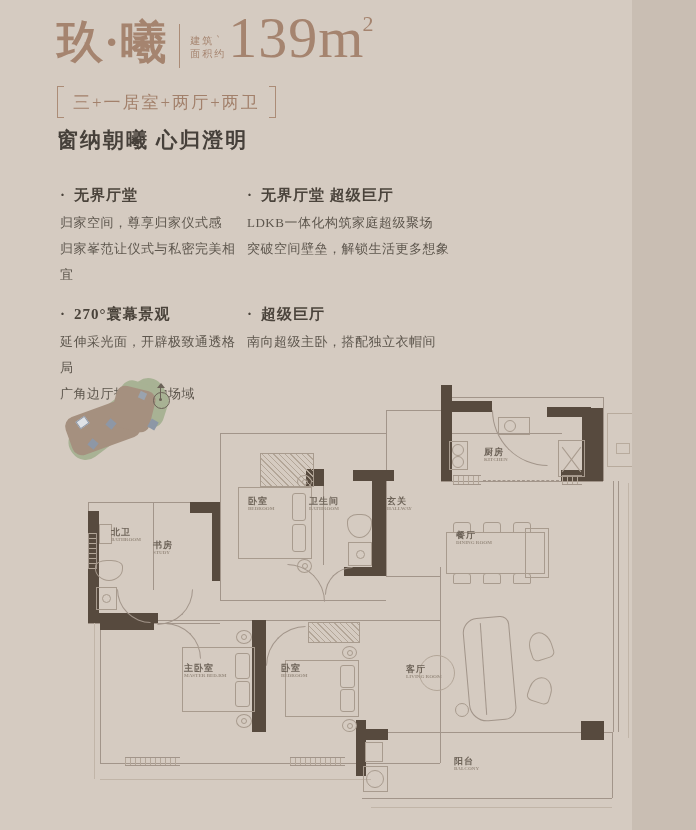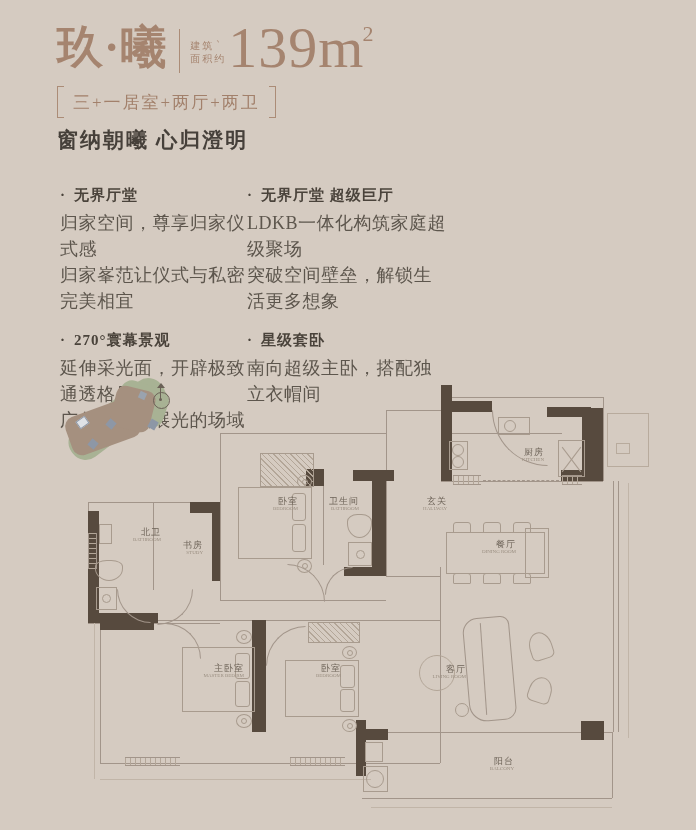--- a/index.html
+++ b/index.html
@@ -1,40 +1,40 @@
 <!DOCTYPE html>
 <html><head>
 <meta charset="utf-8">
 <style>
   html,body{margin:0;padding:0;background:#c9beb3;}
-  #page{position:relative;width:696px;height:830px;background:#d5cbc1;overflow:hidden;
+  #page{position:relative;width:632px;height:830px;background:#d5cbc1;overflow:hidden;
         font-family:"Liberation Serif","DejaVu Serif",serif;}
   i,b,s,u{display:block;position:absolute;font-style:normal;font-weight:normal;text-decoration:none;}
 
   
   .brand{position:absolute;left:57px;top:6px;display:flex;align-items:center;color:#a5846f;}
   .brand-title{font-size:46px;font-weight:bold;letter-spacing:1px;line-height:60px;}
   .vdiv{width:1px;height:44px;background:#ab8c77;margin:6px 10px 0 12px;}
   .area-label{font-size:10px;line-height:13px;letter-spacing:2px;margin-top:8px;color:#a5846f;}
   .tick{display:inline-block;font-size:12px;transform:rotate(14deg);margin-left:1px;}
-  .area-value{font-size:58px;line-height:60px;letter-spacing:1px;margin-left:2px;margin-top:12px;}
+  .area-value{font-size:58px;line-height:60px;letter-spacing:1px;margin-left:2px;margin-top:2px;}
   .area-sup{font-size:22px;position:relative;top:-26px;left:-2px;}
   .subtitle{position:absolute;left:57px;top:86px;display:flex;align-items:center;color:#a2806b;}
   .brk{width:6px;height:30px;border:1px solid #ab8c77;}
   .brk.l{border-right:none;} .brk.r{border-left:none;}
   .subtitle-text{font-size:17px;letter-spacing:2px;padding:0 9px;}
   .tagline{position:absolute;left:57px;top:126px;font-size:21px;font-weight:bold;
            letter-spacing:2px;color:#46403a;}
 
   
   .features{position:absolute;left:60px;top:186px;width:390px;display:grid;
             grid-template-columns:187px 203px;row-gap:17px;}
   .feat-title{font-size:15px;font-weight:bold;color:#4a433b;letter-spacing:1px;margin-bottom:5px;}
   .feat-dot{margin-right:8px;font-weight:bold;}
-  .feat p{margin:0;font-size:18px;line-height:26px;color:#5d564d;letter-spacing:0.5px;}
+  .feat p{margin:0;font-size:13px;line-height:26px;color:#5d564d;letter-spacing:0.5px;}
 
   
   .site{position:absolute;left:55px;top:374px;width:130px;height:105px;}
   .site i{position:absolute;}
   .compass{position:absolute;left:150px;top:383px;width:24px;height:26px;}
   .compass .c{position:absolute;left:3px;top:9px;width:15px;height:15px;border:1px solid #6b6157;border-radius:50%;}
   .compass .stem{position:absolute;left:10px;top:3px;width:1px;height:14px;background:#6b6157;}
   .compass .dot{position:absolute;left:9px;top:15px;width:3px;height:3px;background:#6b6157;border-radius:50%;}
   .compass .tri{position:absolute;left:7px;top:0;width:0;height:0;border-left:4px solid transparent;
                 border-right:4px solid transparent;border-bottom:5px solid #6b6157;}
@@ -57,21 +57,21 @@
   .toilet{border:1px solid #a89b8e;border-radius:46% 46% 55% 55% / 34% 34% 66% 66%;}
   .sinksq{border:1px solid #a89b8e;display:flex;align-items:center;justify-content:center;}
   .sinksq u{position:static;width:7px;height:7px;border:1px solid #a89b8e;border-radius:50%;}
   .xbox{border:1px solid #a89b8e;overflow:hidden;}
   .xbox::before,.xbox::after{content:"";position:absolute;left:-12%;width:124%;top:50%;height:1px;background:#a89b8e;}
   .xbox::before{transform:rotate(53deg);} .xbox::after{transform:rotate(-53deg);}
   .rug{border:1px solid #b3a698;border-radius:50%;}
   .sofa{border:1px solid #a2958a;border-radius:15px 9px 12px 18px;transform:rotate(-5deg);}
   .chair{border:1px solid #a89b8e;border-radius:3px 3px 1px 1px;}
   .fan{border:1px solid #a89b8e;border-radius:58% 58% 30% 30%/65% 65% 22% 22%;}
-  .rlabel{position:absolute;text-align:right;color:#6e6459;font-size:9px;line-height:10px;letter-spacing:1px;}
+  .rlabel{position:absolute;text-align:left;color:#6e6459;font-size:9px;line-height:10px;letter-spacing:1px;font-weight:bold;}
   .rlabel .en{display:block;font-size:5px;line-height:6px;letter-spacing:0;color:#9a8e81;}
 </style>
 </head>
 <body>
 
 <div id="page">
 
   <div class="brand">
     <div class="brand-title">玖·曦</div>
     <div class="vdiv"></div>
@@ -100,21 +100,21 @@
       <div class="feat-title"><span class="feat-dot">·</span><span>无界厅堂 超级巨厅</span></div>
       <p>LDKB一体化构筑家庭超级聚场</p>
       <p>突破空间壁垒，解锁生活更多想象</p>
     </div>
     <div class="feat">
       <div class="feat-title"><span class="feat-dot">·</span><span>270°寰幕景观</span></div>
       <p>延伸采光面，开辟极致通透格局</p>
       <p>广角边厅拓展光的场域</p>
     </div>
     <div class="feat">
-      <div class="feat-title"><span class="feat-dot">·</span><span>星级套卧</span></div>
+      <div class="feat-title"><span class="feat-dot">·</span><span>超级巨厅</span></div>
       <p>南向超级主卧，搭配独立衣帽间</p>
     </div>
   </div>
 
   <div class="site">
     <i style="left:6px;top:28px;width:112px;height:34px;background:#a8b294;border-radius:16px;transform:rotate(-37deg);"></i>
     <i style="left:62px;top:10px;width:50px;height:40px;background:#a8b294;border-radius:12px;transform:rotate(18deg);"></i>
     <i style="left:12px;top:33px;width:72px;height:40px;background:#a5907f;border-radius:10px;transform:rotate(-20deg);"></i>
     <i style="left:58px;top:14px;width:40px;height:42px;background:#a5907f;border-radius:9px;transform:rotate(14deg);"></i>
     <i style="left:22px;top:44px;width:9px;height:7px;background:#dfe2e6;border:1px solid #8d97a6;transform:rotate(-35deg);"></i>
@@ -270,17 +270,17 @@
     <i class="f" style="left:280px;top:359px;width:16px;height:18px;"></i>
 
     <div class="rlabel" style="left:399px;top:64px;width:60px;"><span>厨房</span><span class="en">KITCHEN</span></div>
     <div class="rlabel" style="left:302px;top:113px;width:60px;"><span>玄关</span><span class="en">HALLWAY</span></div>
     <div class="rlabel" style="left:163px;top:113px;width:50px;"><span>卧室</span><span class="en">BEDROOM</span></div>
     <div class="rlabel" style="left:224px;top:113px;width:50px;"><span>卫生间</span><span class="en">BATHROOM</span></div>
     <div class="rlabel" style="left:26px;top:144px;width:50px;"><span>北卫</span><span class="en">BATHROOM</span></div>
     <div class="rlabel" style="left:68px;top:157px;width:50px;"><span>书房</span><span class="en">STUDY</span></div>
     <div class="rlabel" style="left:99px;top:280px;width:60px;"><span>主卧室</span><span class="en">MASTER BED.RM</span></div>
     <div class="rlabel" style="left:196px;top:280px;width:60px;"><span>卧室</span><span class="en">BEDROOM</span></div>
-    <div class="rlabel" style="left:371px;top:156px;width:60px;"><span>餐厅</span><span class="en">DINING ROOM</span></div>
+    <div class="rlabel" style="left:371px;top:147px;width:60px;"><span>餐厅</span><span class="en">DINING ROOM</span></div>
     <div class="rlabel" style="left:321px;top:281px;width:60px;"><span>客厅</span><span class="en">LIVING ROOM</span></div>
     <div class="rlabel" style="left:369px;top:373px;width:60px;"><span>阳台</span><span class="en">BALCONY</span></div>
   </div>
 </div>
 
 </body></html>

